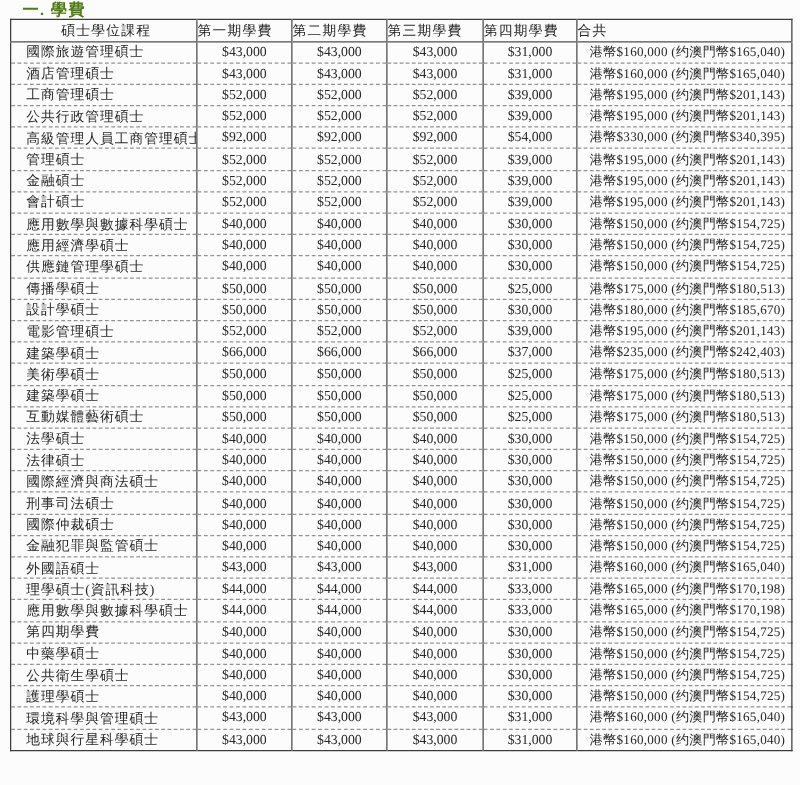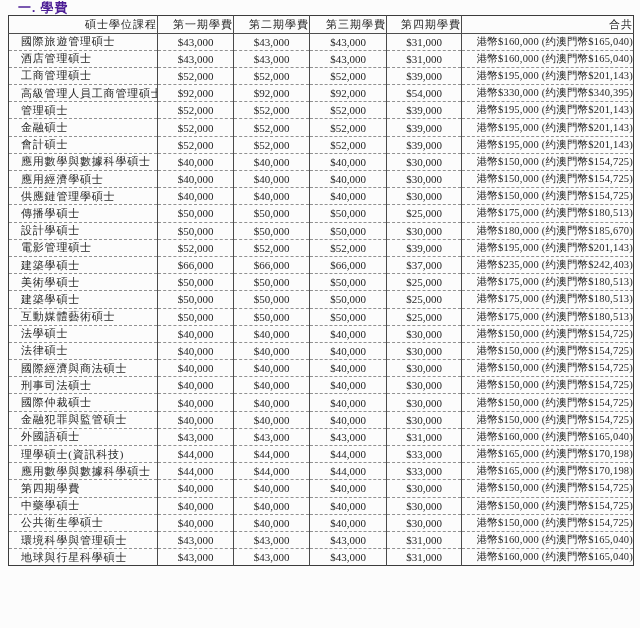--- a/index.html
+++ b/index.html
@@ -15,21 +15,21 @@
     color: #262626;
     -webkit-font-smoothing: antialiased;
   }
   .page-title {
     margin: 1px 0 0 18px;
     height: 13px;
     line-height: 13px;
     font-size: 13px;
     font-weight: bold;
     letter-spacing: 1px;
-    color: #4c1d95;
+    color: #4d7c0f;
   }
   table.fees {
     margin-left: 8px;
     margin-top: 1px;
     width: 625px;
     table-layout: fixed;
     border-collapse: collapse;
     border: 1.5px solid #3c3c3c;
   }
   col.c-program { width: 149px; }
@@ -43,39 +43,39 @@
     padding: 0;
     white-space: nowrap;
     overflow: hidden;
     vertical-align: middle;
   }
   th:first-child, td:first-child { border-left: none; }
   thead th {
     height: 16.5px;
     font-weight: normal;
     font-size: 11px;
-    text-align: right;
+    text-align: left;
     letter-spacing: 1px;
     border-bottom: 1px solid #4e4e4e;
   }
-  thead th.col-program { text-align: right; padding-left: 4px; }
+  thead th.col-program { text-align: center; padding-left: 4px; }
   tbody td {
     height: 16.2px;
     font-size: 11px;
     border-top: 1px dashed #919191;
   }
   tbody tr:first-child td { border-top: none; }
   td.col-program {
     text-align: left;
     padding-left: 12px;
     letter-spacing: 0.8px;
   }
   td.col-fee { text-align: center; }
   td.col-total {
-    text-align: right;
+    text-align: center;
     padding-left: 5px;
     font-size: 10.5px;
     letter-spacing: 0.2px;
   }
 </style>
 </head>
 <body>
 
 <div class="page-title">一. 學費</div>
 
@@ -117,20 +117,28 @@
       </tr>
       <tr>
         <td class="col-program">工商管理碩士</td>
         <td class="col-fee">$52,000</td>
         <td class="col-fee">$52,000</td>
         <td class="col-fee">$52,000</td>
         <td class="col-fee">$39,000</td>
         <td class="col-total">港幣$195,000 (约澳門幣$201,143)</td>
       </tr>
       <tr>
+        <td class="col-program">公共行政管理碩士</td>
+        <td class="col-fee">$52,000</td>
+        <td class="col-fee">$52,000</td>
+        <td class="col-fee">$52,000</td>
+        <td class="col-fee">$39,000</td>
+        <td class="col-total">港幣$195,000 (约澳門幣$201,143)</td>
+      </tr>
+      <tr>
         <td class="col-program">高級管理人員工商管理碩士</td>
         <td class="col-fee">$92,000</td>
         <td class="col-fee">$92,000</td>
         <td class="col-fee">$92,000</td>
         <td class="col-fee">$54,000</td>
         <td class="col-total">港幣$330,000 (约澳門幣$340,395)</td>
       </tr>
       <tr>
         <td class="col-program">管理碩士</td>
         <td class="col-fee">$52,000</td>
@@ -325,20 +333,28 @@
       </tr>
       <tr>
         <td class="col-program">公共衛生學碩士</td>
         <td class="col-fee">$40,000</td>
         <td class="col-fee">$40,000</td>
         <td class="col-fee">$40,000</td>
         <td class="col-fee">$30,000</td>
         <td class="col-total">港幣$150,000 (约澳門幣$154,725)</td>
       </tr>
       <tr>
+        <td class="col-program">護理學碩士</td>
+        <td class="col-fee">$40,000</td>
+        <td class="col-fee">$40,000</td>
+        <td class="col-fee">$40,000</td>
+        <td class="col-fee">$30,000</td>
+        <td class="col-total">港幣$150,000 (约澳門幣$154,725)</td>
+      </tr>
+      <tr>
         <td class="col-program">環境科學與管理碩士</td>
         <td class="col-fee">$43,000</td>
         <td class="col-fee">$43,000</td>
         <td class="col-fee">$43,000</td>
         <td class="col-fee">$31,000</td>
         <td class="col-total">港幣$160,000 (约澳門幣$165,040)</td>
       </tr>
       <tr>
         <td class="col-program">地球與行星科學碩士</td>
         <td class="col-fee">$43,000</td>

